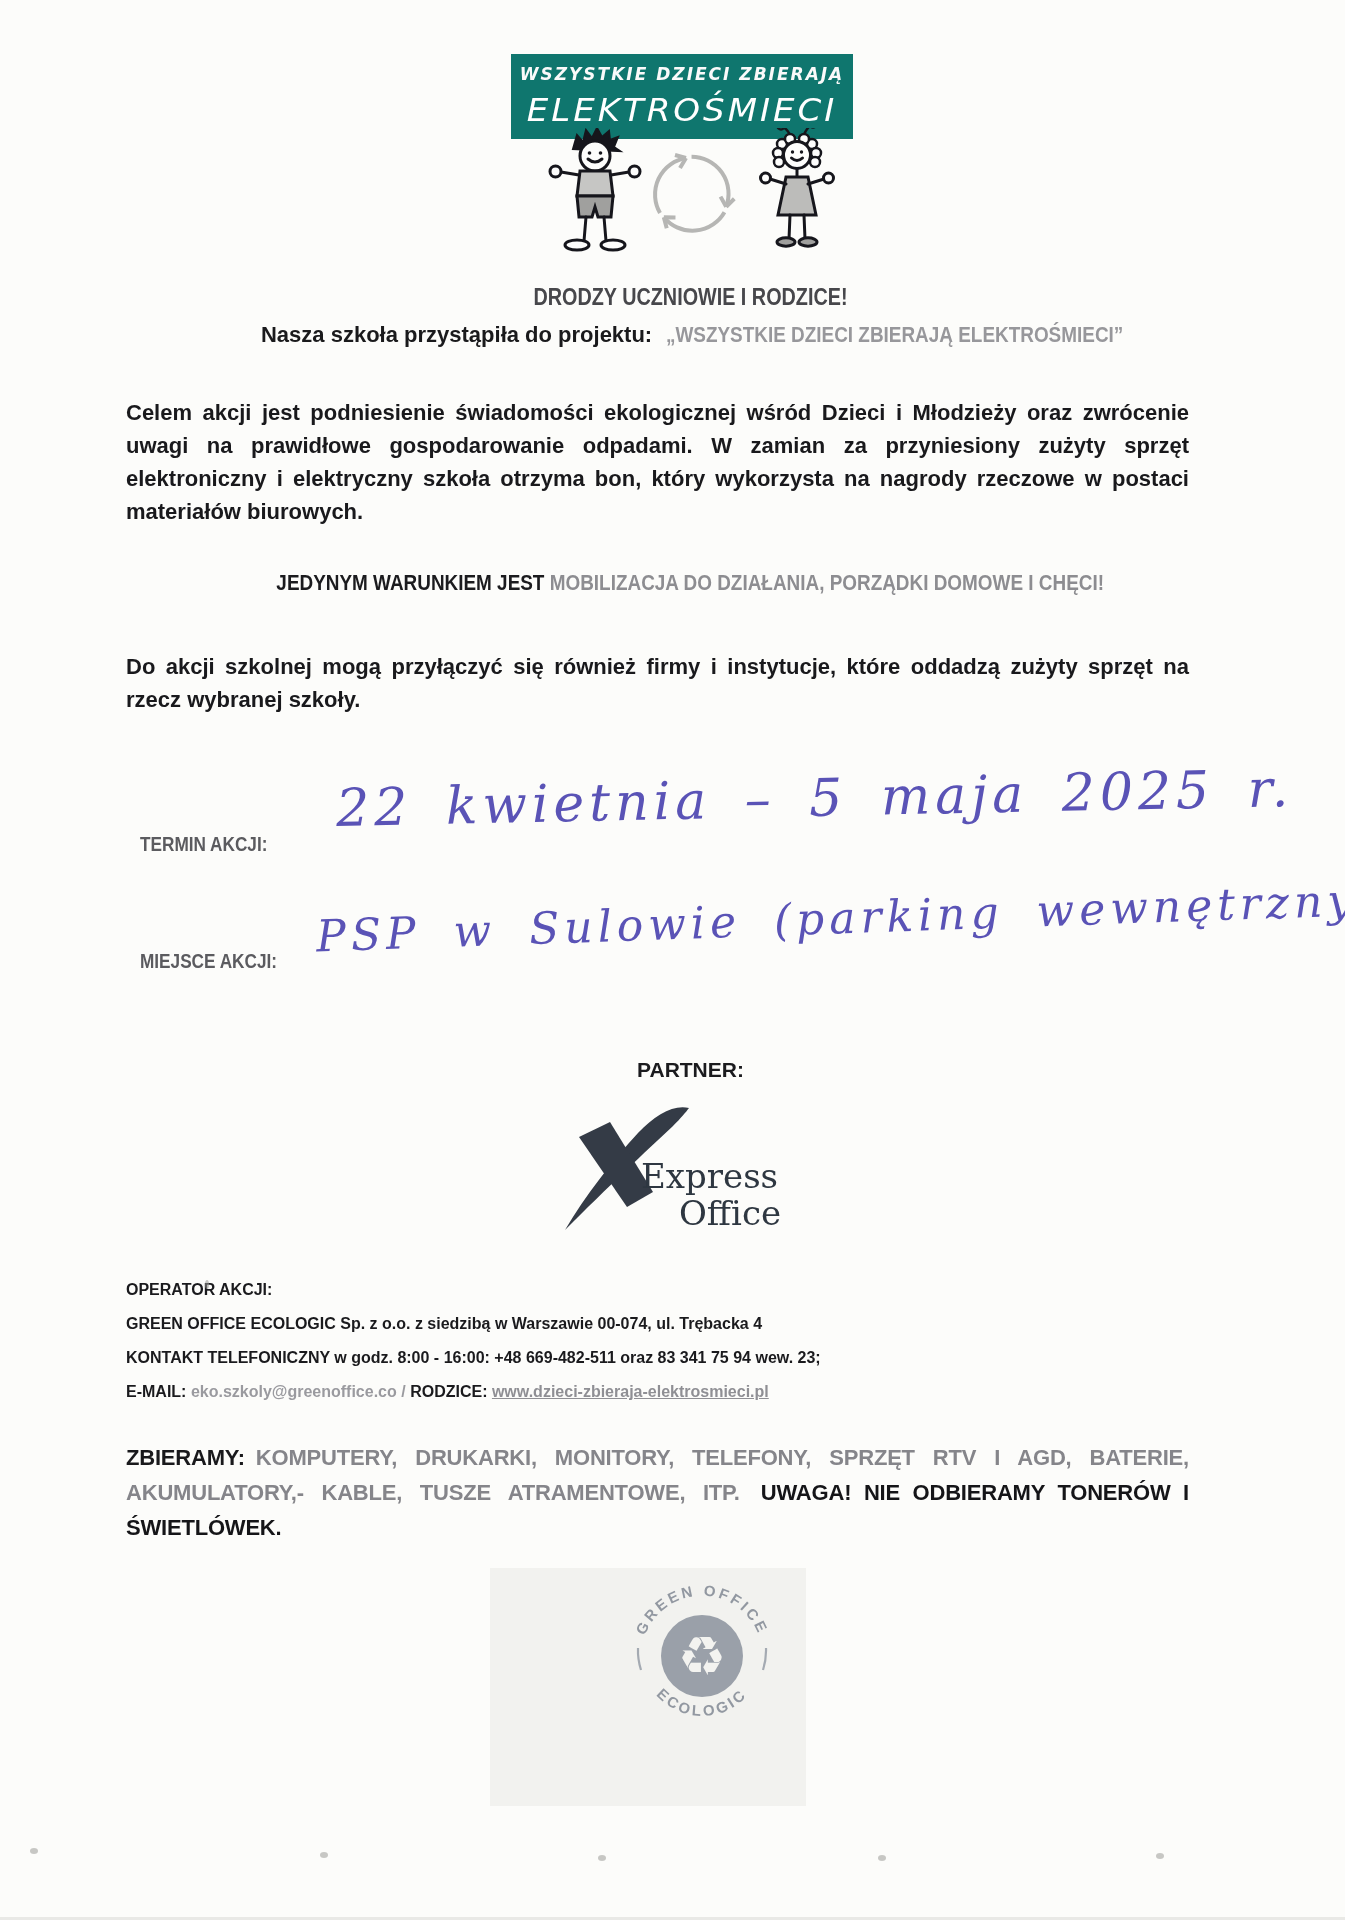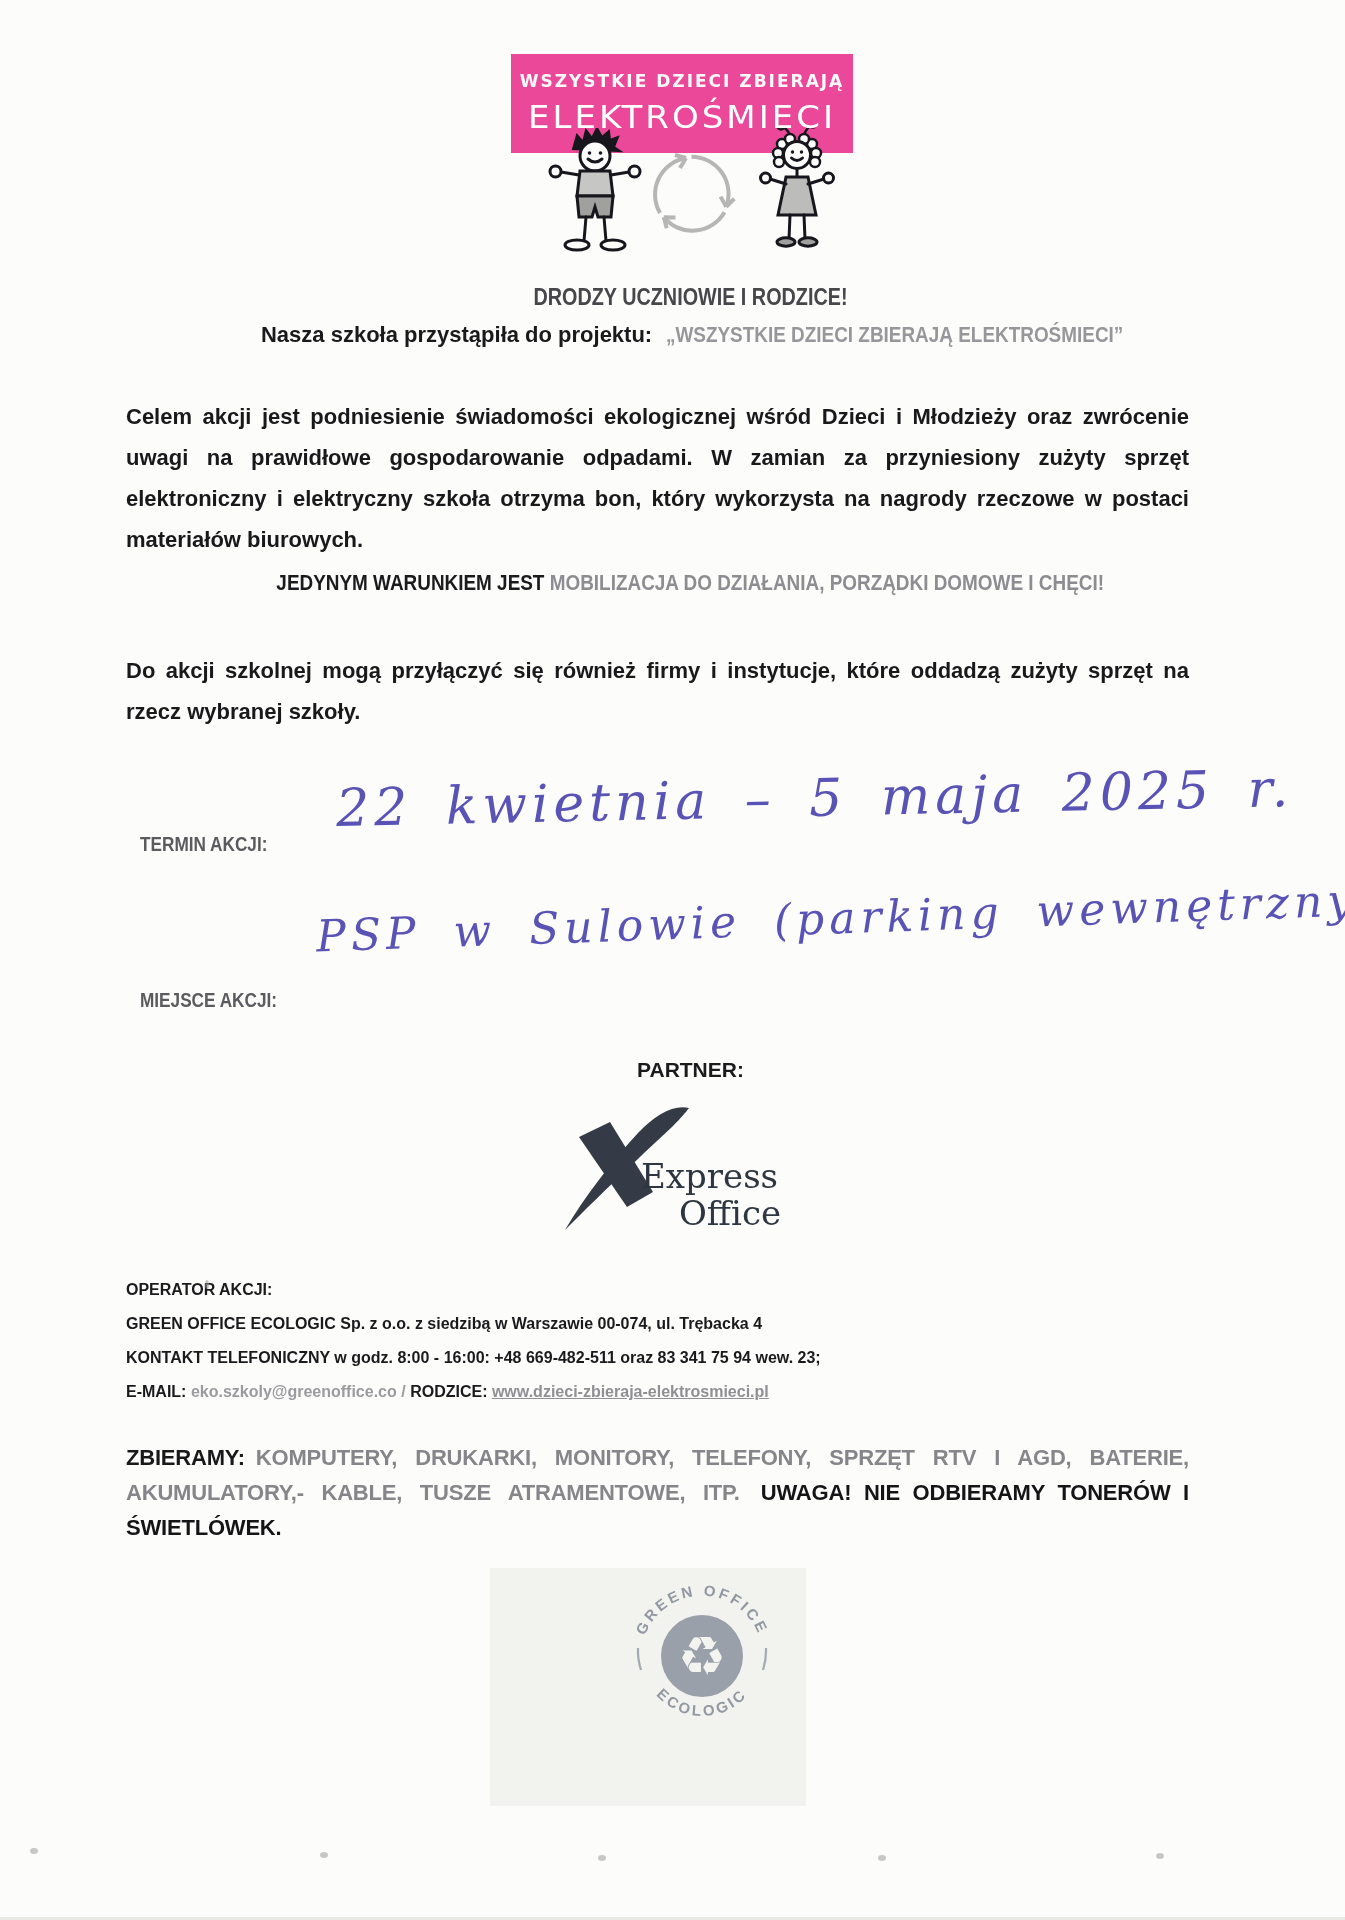--- a/index.html
+++ b/index.html
@@ -1,21 +1,21 @@
 <!DOCTYPE html>
 <html><head>
 <meta charset="utf-8">
 <style>
   html,body{margin:0;padding:0;background:#ffffff;}
   .page{position:relative;width:1345px;height:1920px;background:#fcfcfa;
         font-family:"Liberation Sans",sans-serif;color:#17171a;overflow:hidden;}
 
   
-  .band{position:absolute;left:511px;top:54px;width:342px;height:99px;background:#ec4899;
-        display:flex;flex-direction:column;align-items:center;justify-content:center;gap:5px;}
+  .band{position:absolute;left:511px;top:54px;width:342px;height:85px;background:#0f766e;
+        display:flex;flex-direction:column;align-items:center;justify-content:center;gap:5px;font-style:italic;}
   .band-l1{font-family:"DejaVu Sans",sans-serif;font-weight:700;font-size:17px;
            letter-spacing:2px;color:#fafafa;white-space:nowrap;}
   .band-l2{font-family:"DejaVu Sans",sans-serif;font-weight:400;font-size:34px;
            letter-spacing:3px;color:#ffffff;white-space:nowrap;transform:scaleY(.96);}
   .kids{position:absolute;left:516px;top:128px;}
 
   
   .center-line{position:absolute;left:0;width:100%;text-align:center;white-space:nowrap;padding-left:18px;}
   .cond{display:inline-block;transform:scaleX(.86);transform-origin:center center;}
   .cond-left{transform-origin:left center;}
@@ -23,29 +23,29 @@
   .intro{top:322px;font-size:22px;}
   .intro .prefix{font-weight:700;color:#1a1a1c;}
   .intro .cond{transform-origin:left center;margin-left:8px;margin-right:-78px;}
   .gray1{color:#97979b;}
   .condition{top:570px;font-size:22px;font-weight:700;}
   .cond-dark{color:#1b1b1e;}
   .cond-gray{color:#8d8d91;}
   .slogan{top:733px;font-size:22px;font-weight:700;color:#9b9ba0;}
 
   
-  .para{position:absolute;left:126px;width:1063px;margin:0;font-size:22px;line-height:41px;
+  .para{position:absolute;left:126px;width:1063px;margin:0;font-size:22px;line-height:33px;
         font-weight:600;color:#19191c;text-align:justify;}
   .p1{top:396px;}
   .p2{top:630px;margin-top:20px;}
 
   
   .evt-label{position:absolute;font-size:20px;font-weight:700;color:#5b5b5f;white-space:nowrap;}
   .lbl-termin{left:140px;top:833px;}
-  .lbl-miejsce{left:140px;top:989px;text-decoration:underline;}
+  .lbl-miejsce{left:140px;top:950px;text-decoration:underline;}
   .hand{position:absolute;font-family:"DejaVu Serif",serif;font-style:italic;color:#5a53b6;
         white-space:nowrap;}
   .hand-date{left:336px;top:768px;font-size:52px;letter-spacing:5px;word-spacing:12px;
              transform:rotate(-1.2deg);}
   .hand-place{left:316px;top:892px;font-size:44px;letter-spacing:5px;word-spacing:14px;
               transform:rotate(-2deg);}
 
   
   .partner{top:1058px;font-size:21px;font-weight:700;color:#1b1b1e;}
   .xlogo{position:absolute;left:555px;top:1096px;}

